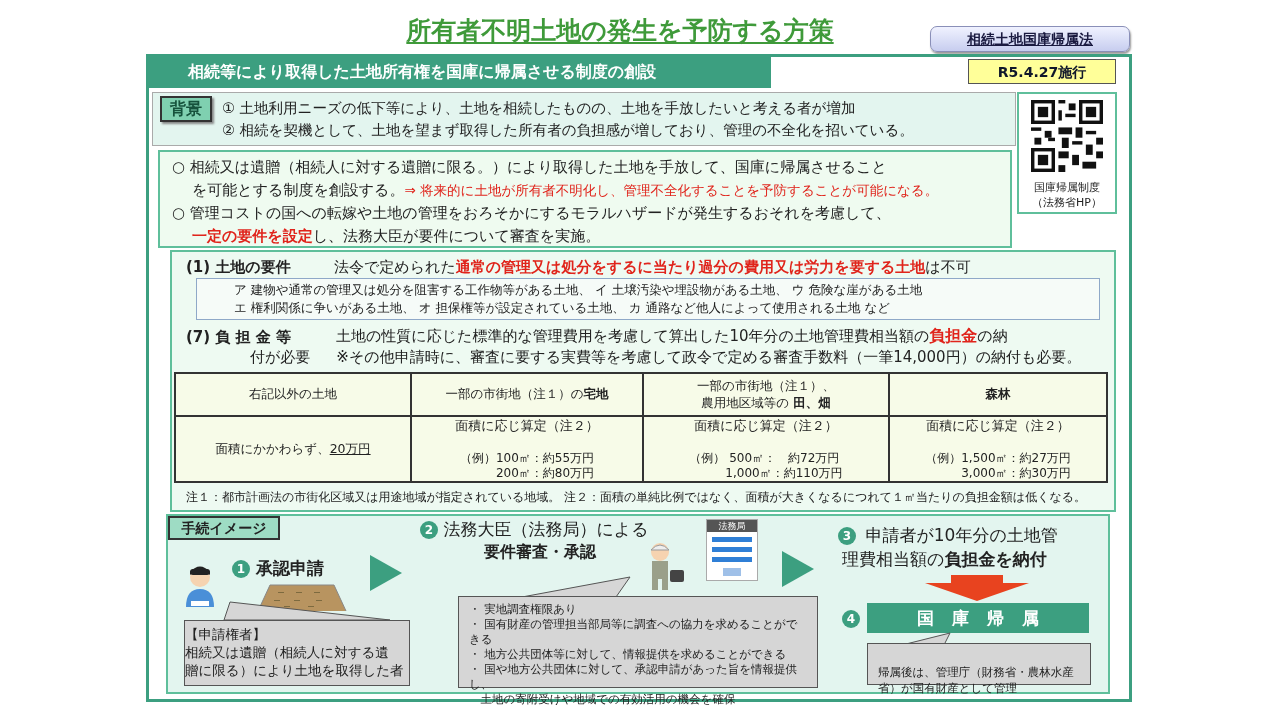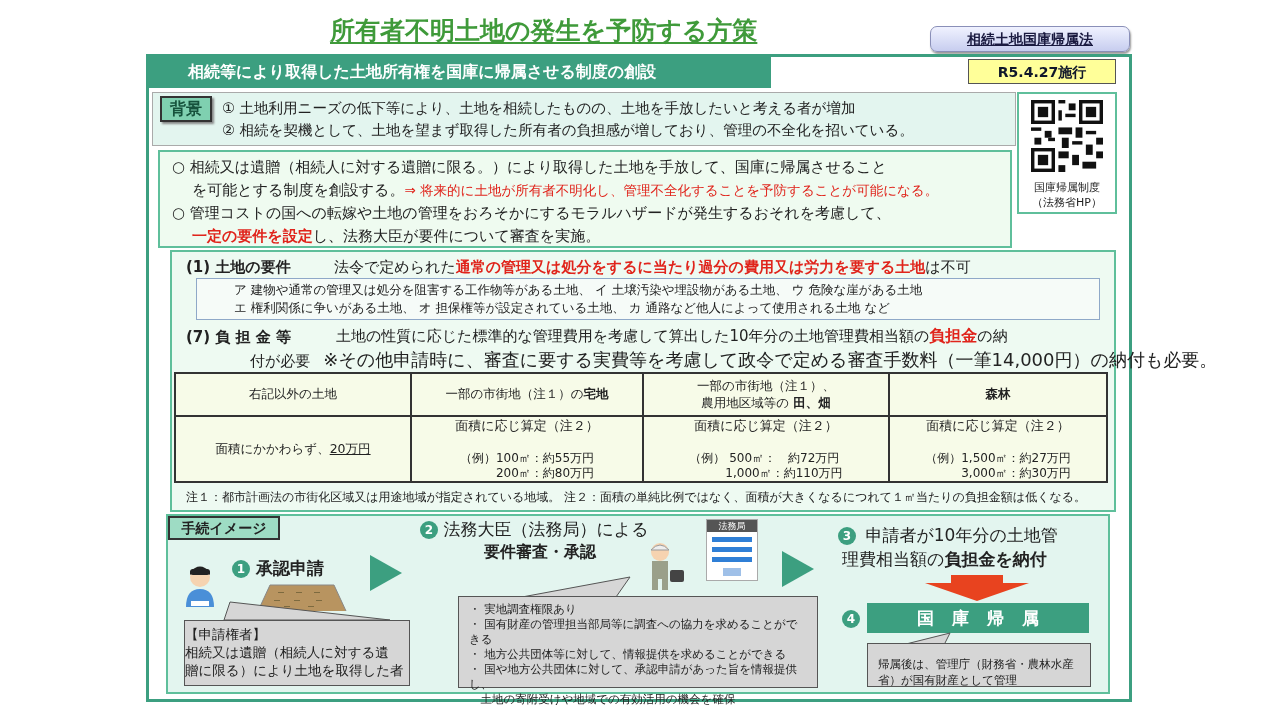--- a/index.html
+++ b/index.html
@@ -1,18 +1,18 @@
 <!DOCTYPE html>
 <html><head>
 <meta charset="utf-8">
 <style>
 *{box-sizing:border-box;margin:0;padding:0}
 body{width:1280px;height:720px;background:#fff;font-family:"DejaVu Sans",sans-serif;position:relative;overflow:hidden;color:#222}
 .abs{position:absolute}
-#title{left:330px;top:14px;width:580px;text-align:left;font-size:25px;font-weight:bold;color:#3f9a3a;text-decoration:underline;text-decoration-thickness:2px;text-underline-offset:3px;letter-spacing:0}
+#title{left:330px;top:14px;width:580px;text-align:center;font-size:25px;font-weight:bold;color:#3f9a3a;text-decoration:underline;text-decoration-thickness:2px;text-underline-offset:3px;letter-spacing:0}
 #law-badge{left:930px;top:26px;width:200px;height:26px;border:1px solid #8a8fb8;border-radius:7px;background:linear-gradient(#f0f2ff,#c7cdef);box-shadow:1px 2px 2px #999;text-align:center;font-size:14px;font-weight:bold;line-height:25px;text-decoration:underline;color:#1a1a40}
 #frame{left:146px;top:54px;width:986px;height:648px;border:3px solid #3c9f80}
 #subtitle-bar{left:148px;top:56px;width:623px;height:32px;background:#3c9f80;color:#fff;font-size:16px;font-weight:bold;line-height:32px;padding-left:40px}
 #date-badge{left:968px;top:59px;width:148px;height:25px;background:#ffff99;border:1px solid #555;text-align:center;font-size:14px;font-weight:bold;line-height:24px;color:#0f172a}
 #bg-box{left:152px;top:92px;width:864px;height:54px;background:#e3f5ef;border:1px solid #aaa}
 #bg-tag{left:160px;top:96px;width:52px;height:26px;background:#7fd0b0;border:2px solid #333;font-size:16px;font-weight:bold;color:#16523c;text-align:center;line-height:22px;box-shadow:2px 2px 2px #888}
 .bg-line{left:222px;font-size:14.5px;color:#222}
 #qr-box{left:1017px;top:92px;width:100px;height:122px;background:#fff;border:2px solid #5fbf9b}
 #qr{left:1031px;top:100px;width:72px;height:72px}
 #qr-label{left:1020px;top:180px;width:94px;text-align:center;font-size:11px;line-height:15px;color:#222}
@@ -32,21 +32,21 @@
 .ex-vals{display:inline-block;text-align:left;font-size:12px;line-height:15px;margin-top:16px}
 #note{left:186px;top:489px;font-size:12px;color:#222;white-space:nowrap}
 #proc-box{left:166px;top:514px;width:944px;height:180px;background:#e3f5ef;border:2px solid #5fbf9b}
 #proc-tag{left:168px;top:516px;width:112px;height:24px;background:#9edcc4;border:2px solid #333;font-size:14px;font-weight:bold;color:#222;text-align:center;line-height:20px}
 .num{display:inline-block;width:18px;height:18px;border-radius:50%;background:#3c9f80;color:#fff;font-size:12px;font-weight:bold;text-align:center;line-height:18px;vertical-align:middle}
 .step-text{font-size:17px;color:#222;white-space:nowrap}
 .tri{width:0;height:0;border-top:18px solid transparent;border-bottom:18px solid transparent;border-left:32px solid #3c9f80}
 .callout{background:#d6d6d6;border:1px solid #555}
 #applicant-box{left:184px;top:620px;width:226px;height:66px;padding:4px 0;font-size:13.5px;line-height:18px}
 #review-box{left:458px;top:596px;width:360px;height:92px;padding:5px 10px;font-size:11.5px;line-height:15px}
-#return-box{left:867px;top:643px;width:224px;height:44px;padding:12px 10px;font-size:11.5px;line-height:16px}
+#return-box{left:867px;top:643px;width:224px;height:26px;padding:20px 10px;font-size:11.5px;line-height:16px}
 #kokko-bar{left:867px;top:603px;width:222px;height:30px;background:#3c9f80;color:#fff;font-size:17px;font-weight:bold;text-align:center;line-height:30px;letter-spacing:18px;padding-left:18px}
 #red-arrow{left:925px;top:575px;width:104px;height:26px}
 </style>
 </head>
 <body>
 
 <div id="title" class="abs">所有者不明土地の発生を予防する方策</div>
 <div id="law-badge" class="abs">相続土地国庫帰属法</div>
 
 <div id="frame" class="abs"></div>
@@ -115,21 +115,21 @@
 </div>
 <div id="ex-box" class="abs"></div>
 <div class="abs ex-line" style="top:282px">ア 建物や通常の管理又は処分を阻害する工作物等がある土地、 イ 土壌汚染や埋設物がある土地、 ウ 危険な崖がある土地</div>
 <div class="abs ex-line" style="top:300px">エ 権利関係に争いがある土地、 オ 担保権等が設定されている土地、 カ 通路など他人によって使用される土地 など</div>
 
 <div class="abs req-head" style="left:186px;top:328px">(7) 負 担 金 等</div>
 <div class="abs req-text" style="left:336px;top:326px">
   <span>土地の性質に応じた標準的な管理費用を考慮して算出した10年分の土地管理費相当額の</span><span class="redb" style="font-size:16px">負担金</span><span>の納</span>
 </div>
 <div class="abs req-text" style="left:250px;top:348px">
-  <span>付が必要</span><span style="font-size:18px;margin-left:13px">※その他申請時に、審査に要する実費等を考慮して政令で定める審査手数料（一筆14,000円）の納付も必要。</span>
+  <span>付が必要</span><span style="font-size:15px;margin-left:26px">※その他申請時に、審査に要する実費等を考慮して政令で定める審査手数料（一筆14,000円）の納付も必要。</span>
 </div>
 
 <table id="fee">
   <tbody>
       <tr class="h">
     <td style="width:236px"><span>右記以外の土地</span></td>
     <td style="width:232px"><span>一部の市街地（注１）の</span><b>宅地</b></td>
     <td style="width:246px">
           <div>一部の市街地（注１）、</div>
           <div><span>農用地区域等の</span> <b>田、畑</b></div>

